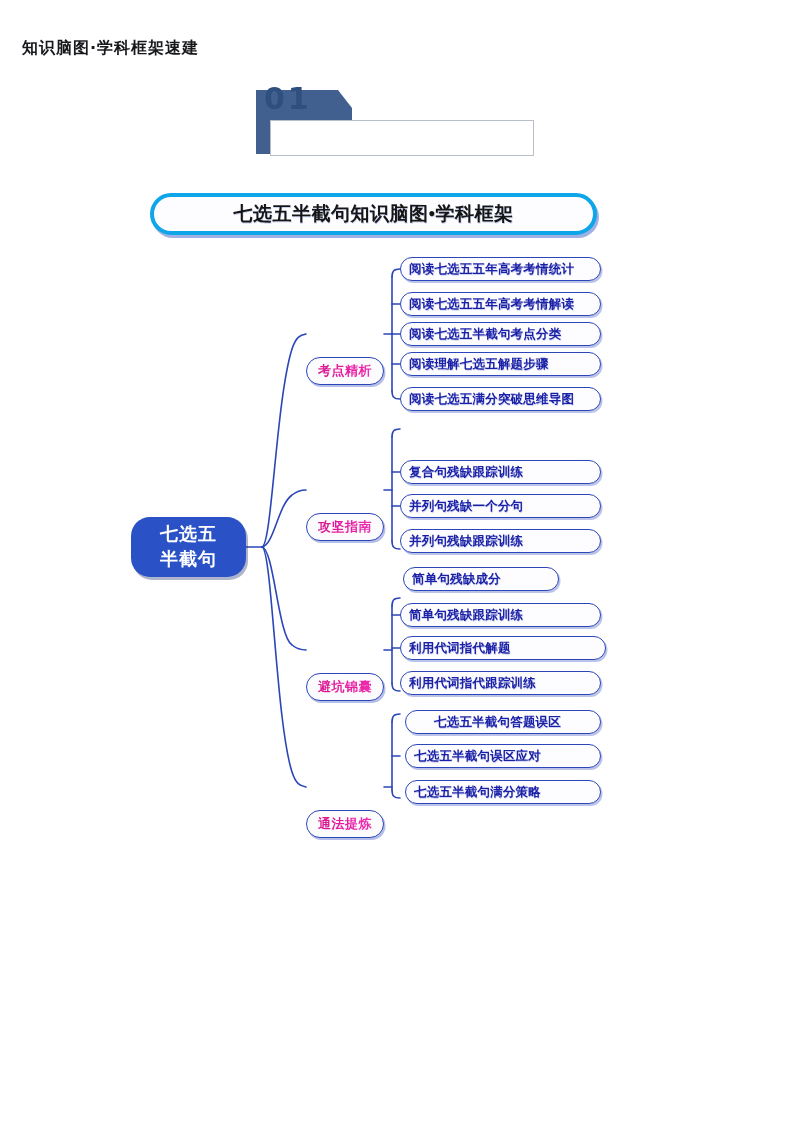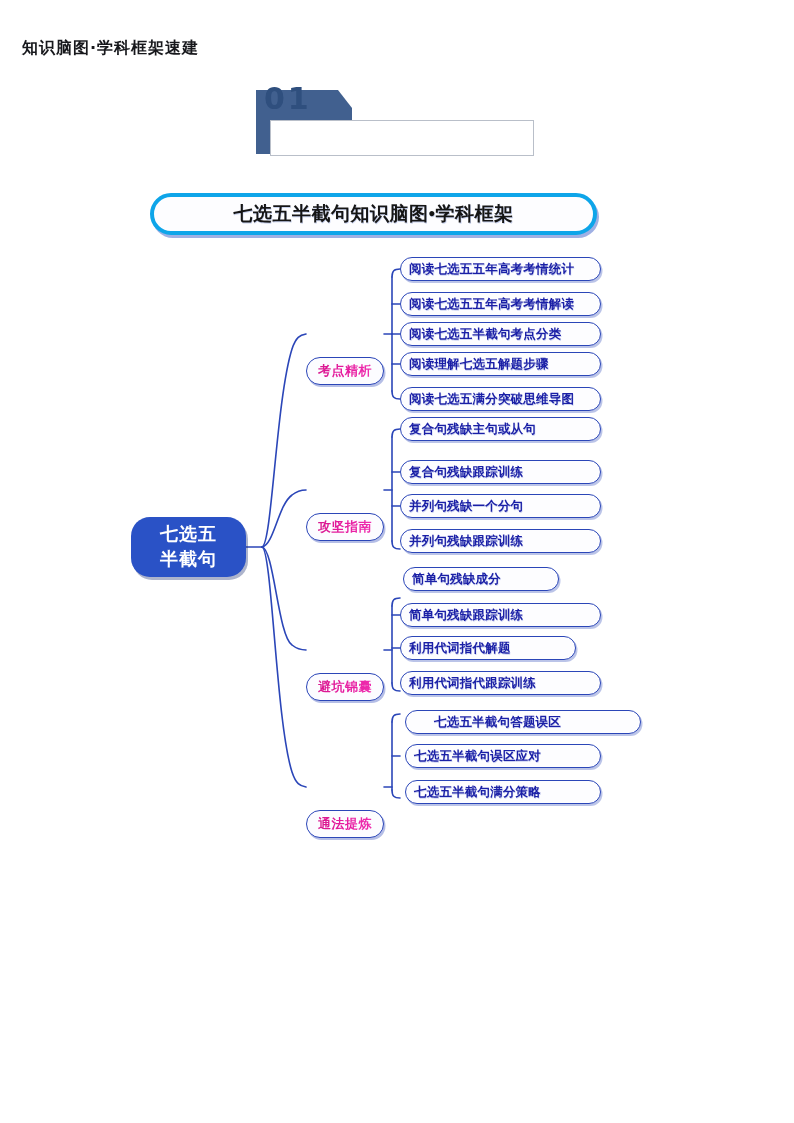--- a/index.html
+++ b/index.html
@@ -194,47 +194,44 @@
   <div class="leaf" style="left:400px;top:322px;width:201px;">
     <span>阅读七选五半截句考点分类</span>
   </div>
   <div class="leaf" style="left:400px;top:352px;width:201px;">
     <span>阅读理解七选五解题步骤</span>
   </div>
   <div class="leaf" style="left:400px;top:387px;width:201px;">
     <span>阅读七选五满分突破思维导图</span>
   </div>
 
-  <div class="leaf" style="left:400px;top:417px;width:201px;">
-    <span>复合句残缺主句或从句</span>
-  </div>
   <div class="leaf" style="left:400px;top:460px;width:201px;">
     <span>复合句残缺跟踪训练</span>
   </div>
   <div class="leaf" style="left:400px;top:494px;width:201px;">
     <span>并列句残缺一个分句</span>
   </div>
   <div class="leaf" style="left:400px;top:529px;width:201px;">
     <span>并列句残缺跟踪训练</span>
   </div>
 
   <div class="leaf" style="left:403px;top:567px;width:156px;">
     <span>简单句残缺成分</span>
   </div>
   <div class="leaf" style="left:400px;top:603px;width:201px;">
     <span>简单句残缺跟踪训练</span>
   </div>
-  <div class="leaf" style="left:400px;top:636px;width:176px;">
+  <div class="leaf" style="left:400px;top:636px;width:206px;">
     <span>利用代词指代解题</span>
   </div>
   <div class="leaf" style="left:400px;top:671px;width:201px;">
     <span>利用代词指代跟踪训练</span>
   </div>
 
-  <div class="leaf" style="left:405px;top:710px;width:236px;padding-left:28px;">
+  <div class="leaf" style="left:405px;top:710px;width:196px;padding-left:28px;">
     <span>七选五半截句答题误区</span>
   </div>
   <div class="leaf" style="left:405px;top:744px;width:196px;">
     <span>七选五半截句误区应对</span>
   </div>
   <div class="leaf" style="left:405px;top:780px;width:196px;">
     <span>七选五半截句满分策略</span>
   </div>
 
 </div>

